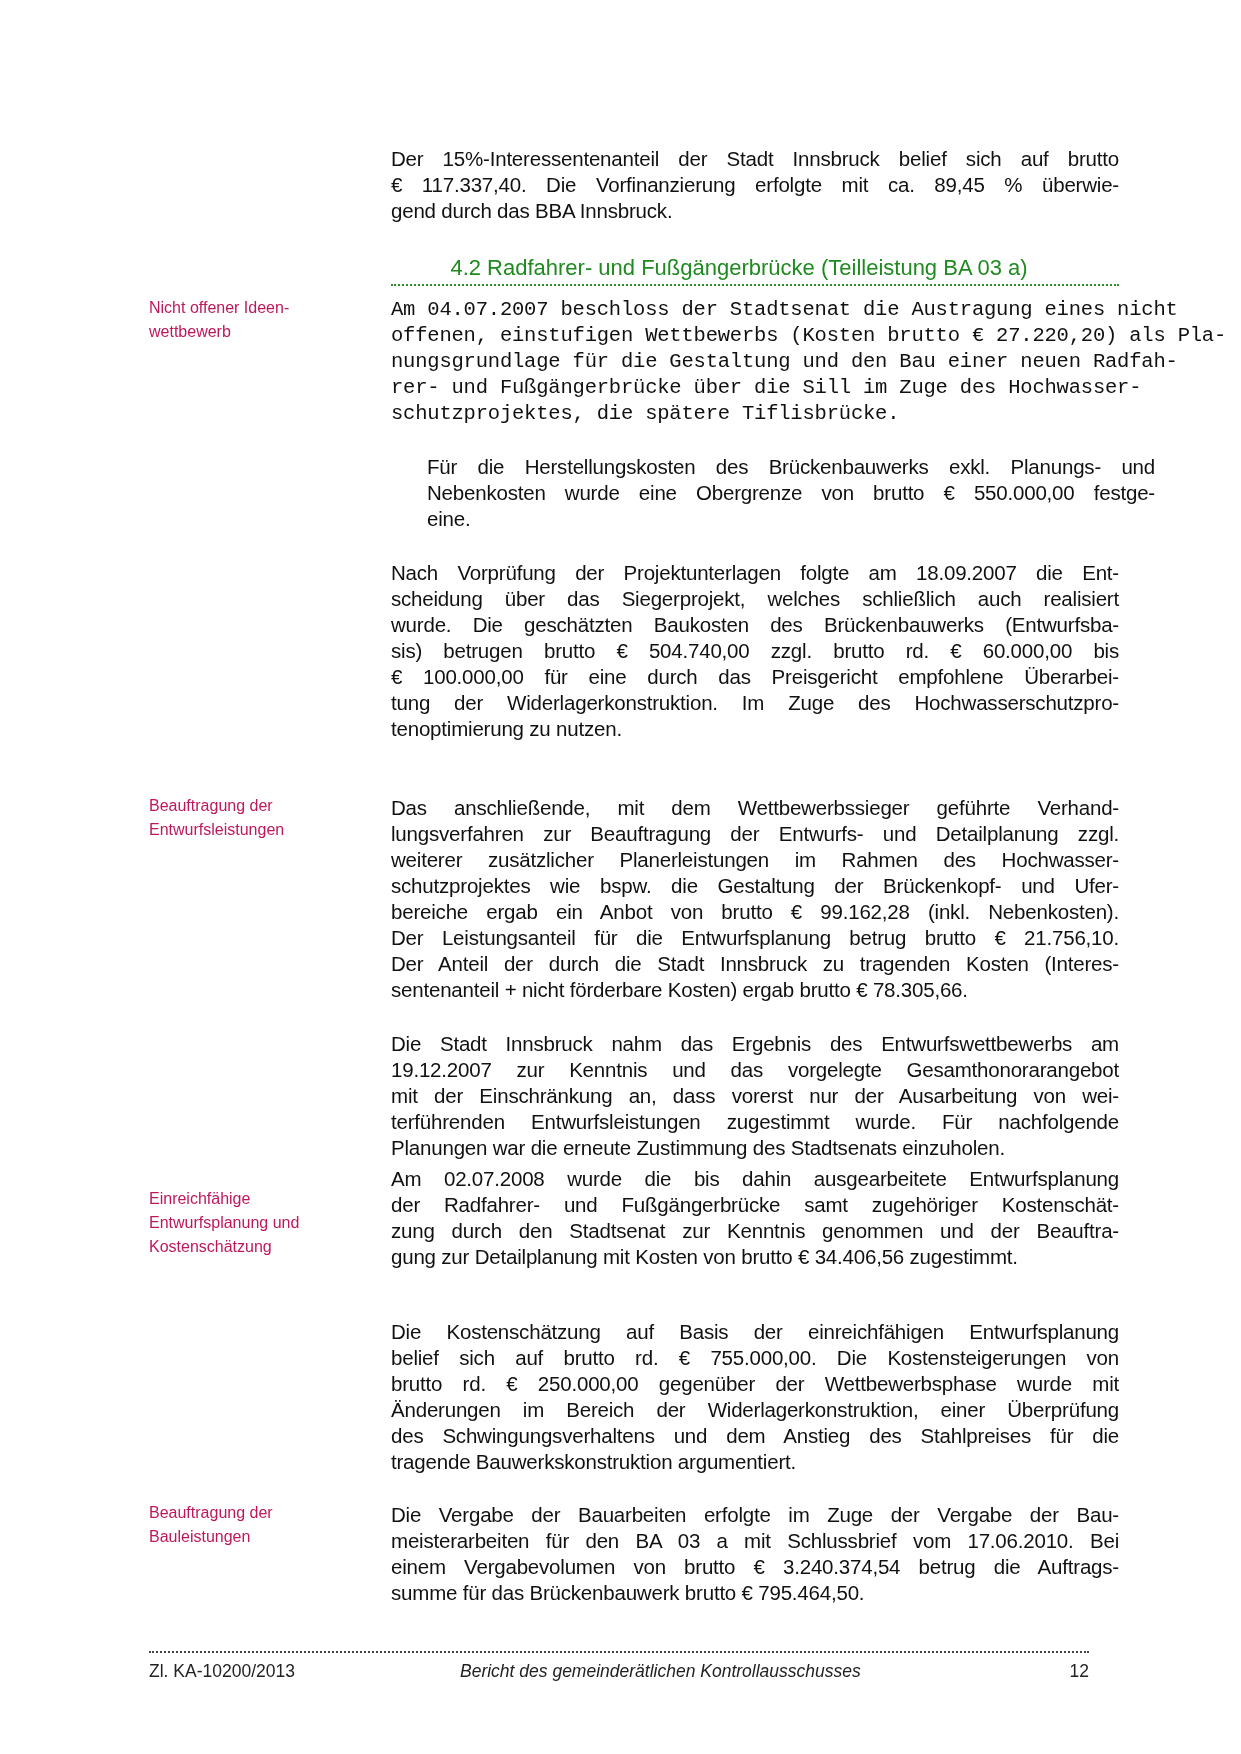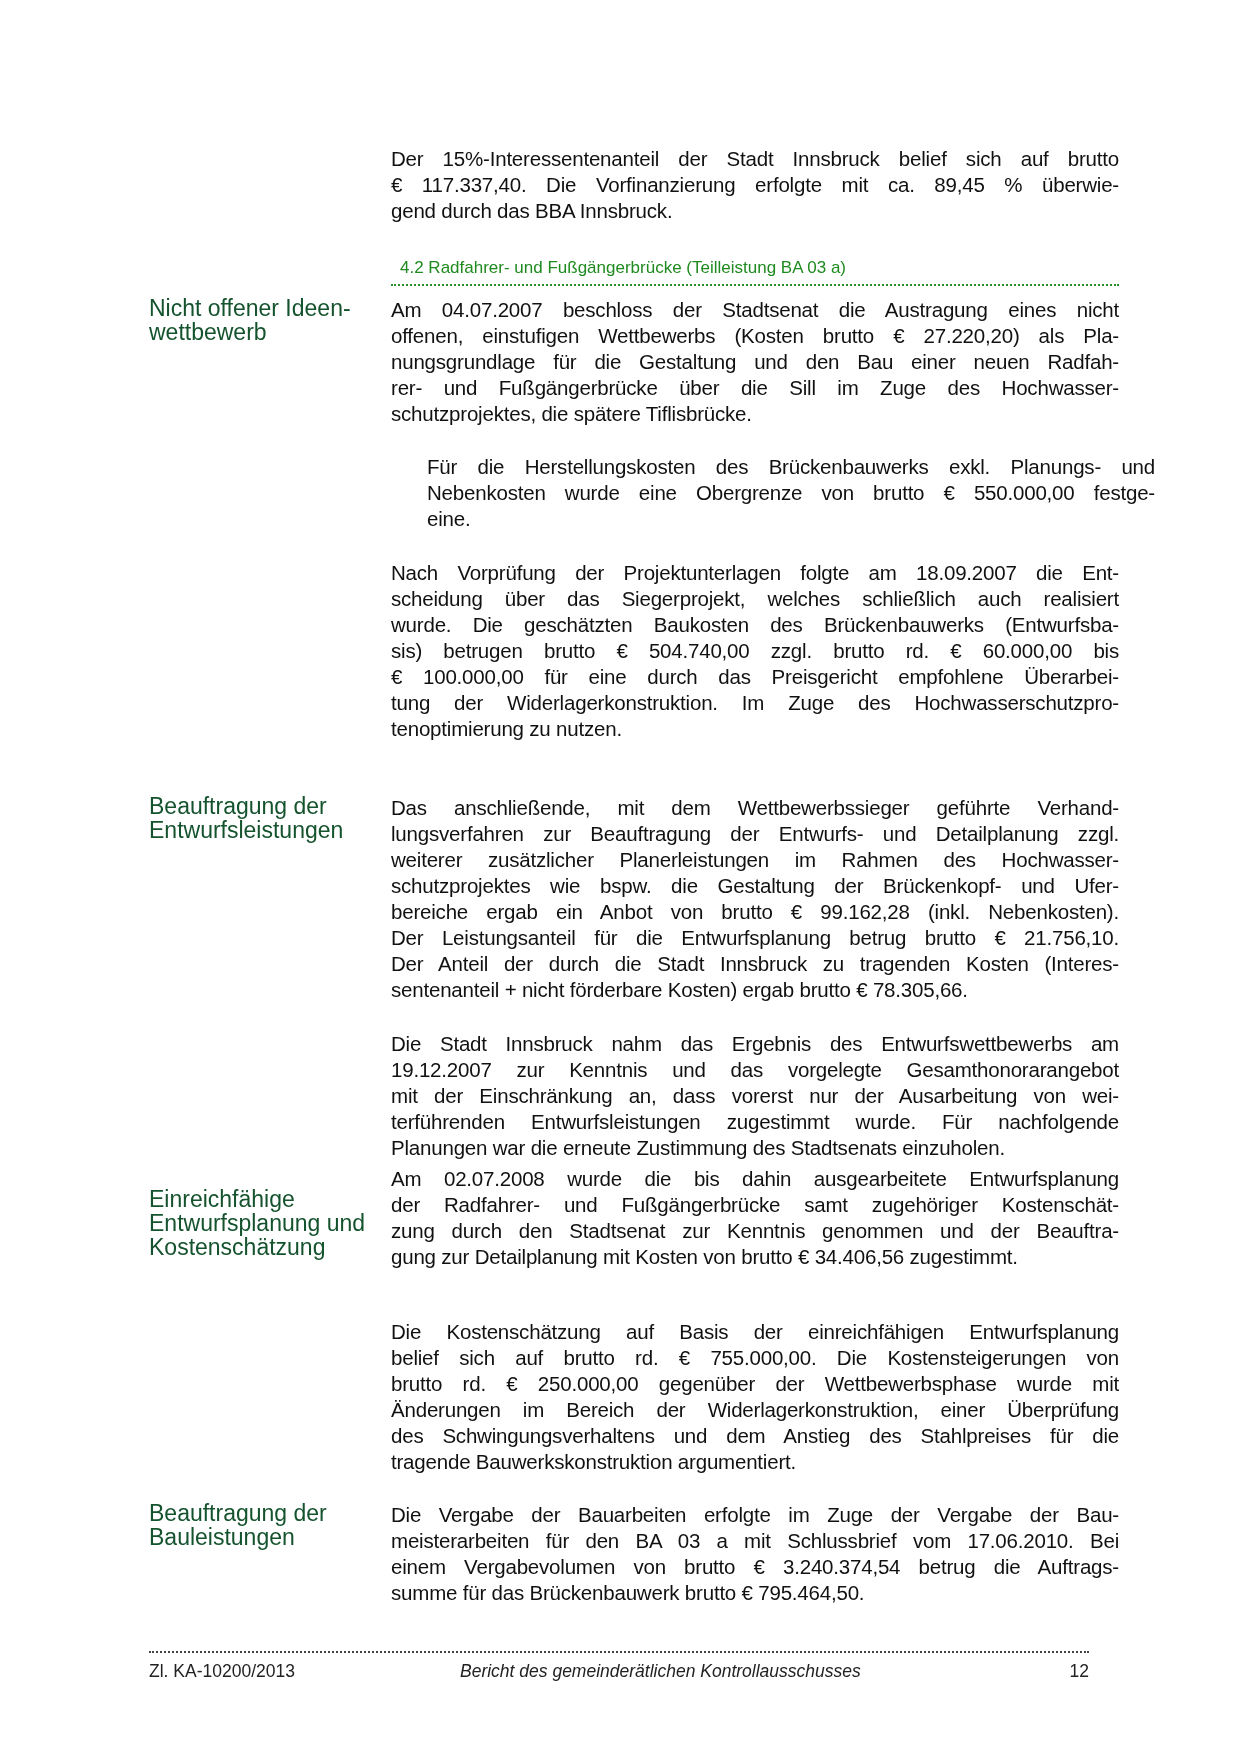--- a/index.html
+++ b/index.html
@@ -2,23 +2,23 @@
 <html><head>
 <meta charset="utf-8">
 <style>
   html, body { margin: 0; padding: 0; background: #ffffff; }
   body { width: 1241px; height: 1754px; position: relative; font-family: "Liberation Sans", sans-serif; color: #111; }
   .page { position: absolute; left: 0; top: 0; width: 1241px; height: 1738px; }
   .body-col { position: absolute; left: 391px; width: 728px; }
   .para { font-size: 20.5px; line-height: 26px; text-align: justify; margin: 0; letter-spacing: -0.2px; }
   .para .ln { display: block; text-align: justify; text-align-last: justify; white-space: nowrap; }
   .para .ln.last { text-align-last: left; }
-  .margin-note { position: absolute; left: 149px; width: 220px; color: #14532d; font-size: 23px; line-height: 24px; }
+  .margin-note { position: absolute; left: 149px; width: 220px; color: #be185d; font-size: 16px; line-height: 24px; }
   .margin-note .ln { display: block; white-space: nowrap; }
-  .heading { position: absolute; left: 400px; width: 728px; top: 255px; text-align: left; color: #1f8a1f; font-size: 17px; line-height: 26px; }
+  .heading { position: absolute; left: 375px; width: 728px; top: 255px; text-align: center; color: #1f8a1f; font-size: 22px; line-height: 26px; }
   .heading-rule { position: absolute; left: 391px; width: 728px; top: 284px; height: 0; border-top: 2px dotted #2a8f2a; }
   .footer-rule { position: absolute; left: 149px; width: 940px; top: 1651px; height: 0; border-top: 2px dotted #444; }
   .footer { position: absolute; top: 1660px; font-size: 17.5px; line-height: 22px; color: #222; }
 </style>
 </head>
 <body>
 
 <div class="page">
 
   <div class="body-col" style="top:146px;">
@@ -30,21 +30,21 @@
   </div>
 
   <div class="heading">4.2  Radfahrer- und Fußgängerbrücke (Teilleistung BA 03 a)</div>
   <div class="heading-rule"></div>
 
   <div class="margin-note" style="top:296px;">
     <span class="ln">Nicht offener Ideen-</span>
     <span class="ln">wettbewerb</span>
   </div>
 
-  <div class="body-col" style="top:297px;">
+  <div class="body-col" style="top:297px;font-family:Liberation Mono, monospace;">
     <p class="para">
       <span class="ln">Am 04.07.2007 beschloss der Stadtsenat die Austragung eines nicht</span>
       <span class="ln">offenen, einstufigen Wettbewerbs (Kosten brutto € 27.220,20) als Pla-</span>
       <span class="ln">nungsgrundlage für die Gestaltung und den Bau einer neuen Radfah-</span>
       <span class="ln">rer- und Fußgängerbrücke über die Sill im Zuge des Hochwasser-</span>
       <span class="ln last">schutzprojektes, die spätere Tiflisbrücke.</span>
     </p>
   </div>
 
   <div class="body-col" style="top:454px;margin-left:36px;">

